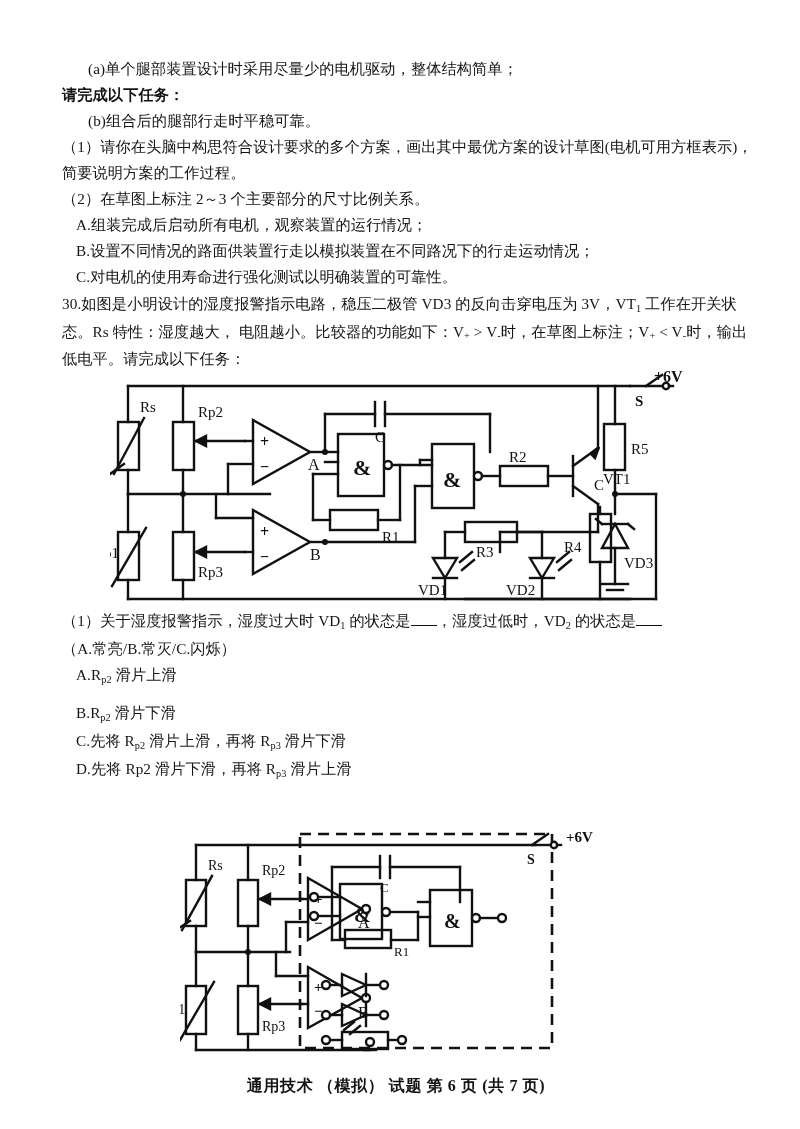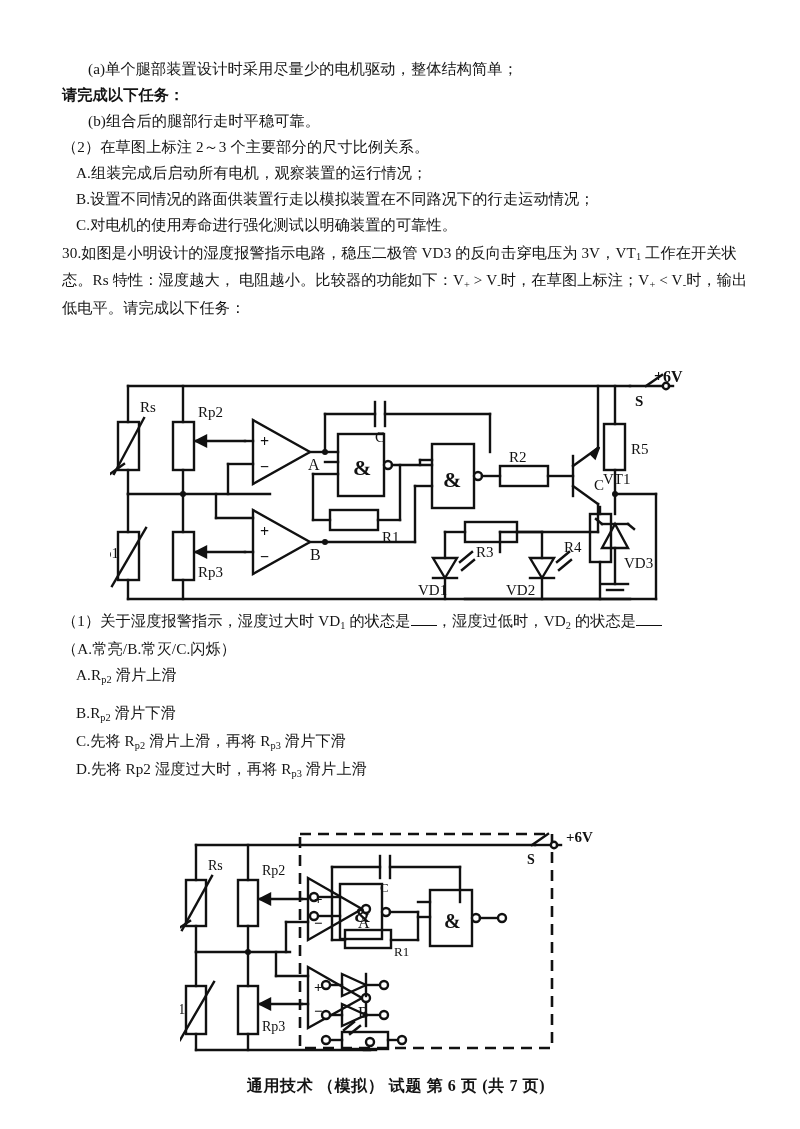--- a/index.html
+++ b/index.html
@@ -90,20 +90,21 @@
 </style>
 </head>
 <body>
 
 <div class="page">
 
   <div class="body-text">
     <p class="line ind1">(a)单个腿部装置设计时采用尽量少的电机驱动，整体结构简单；</p>
     <p class="line bold">请完成以下任务：</p>
     <p class="line ind1">(b)组合后的腿部行走时平稳可靠。</p>
+    <p class="line wrap">（1）请你在头脑中构思符合设计要求的多个方案，画出其中最优方案的设计草图(电机可用方框表示)， 简要说明方案的工作过程。</p>
     <p class="line">（2）在草图上标注 2～3 个主要部分的尺寸比例关系。</p>
     <p class="line ind2">A.组装完成后启动所有电机，观察装置的运行情况；</p>
     <p class="line ind2">B.设置不同情况的路面供装置行走以模拟装置在不同路况下的行走运动情况；</p>
     <p class="line ind2">C.对电机的使用寿命进行强化测试以明确装置的可靠性。</p>
 
     <p class="line wrap" style="margin-top:2px;">
       <span>30.如图是小明设计的湿度报警指示电路，稳压二极管 VD3 的反向击穿电压为 3V，VT</span><sub>1</sub><span> 工作在开关状态。Rs 特性：湿度越大， 电阻越小。比较器的功能如下：V</span><sub>+</sub><span> &gt; V</span><sub>-</sub><span>时，在草图上标注；V</span><sub>+</sub><span> &lt; V</span><sub>-</sub><span>时，输出低电平。请完成以下任务：</span>
     </p>
   </div>
 
@@ -278,21 +279,21 @@
   </div>
 
   <div class="qblock2">
     <p class="line ind2">
       <span>B.R</span><sub>p2</sub><span> 滑片下滑</span>
     </p>
     <p class="line ind2">
       <span>C.先将 R</span><sub>p2</sub><span> 滑片上滑，再将 R</span><sub>p3</sub><span> 滑片下滑</span>
     </p>
     <p class="line ind2">
-      <span>D.先将 Rp2 湿度过大时，再将 R</span><sub>p3</sub><span> 滑片上滑</span>
+      <span>D.先将 Rp2 滑片下滑，再将 R</span><sub>p3</sub><span> 滑片上滑</span>
     </p>
   </div>
 
   <div class="circuit2">
     <svg width="420" height="240" viewBox="0 0 420 240" xmlns="http://www.w3.org/2000/svg">
 
       <g stroke="#111" stroke-width="2.6" fill="none" stroke-dasharray="11 7">
         <path d="M120 12 H 372 V 226 H 120 V 12"></path>
       </g>
 

